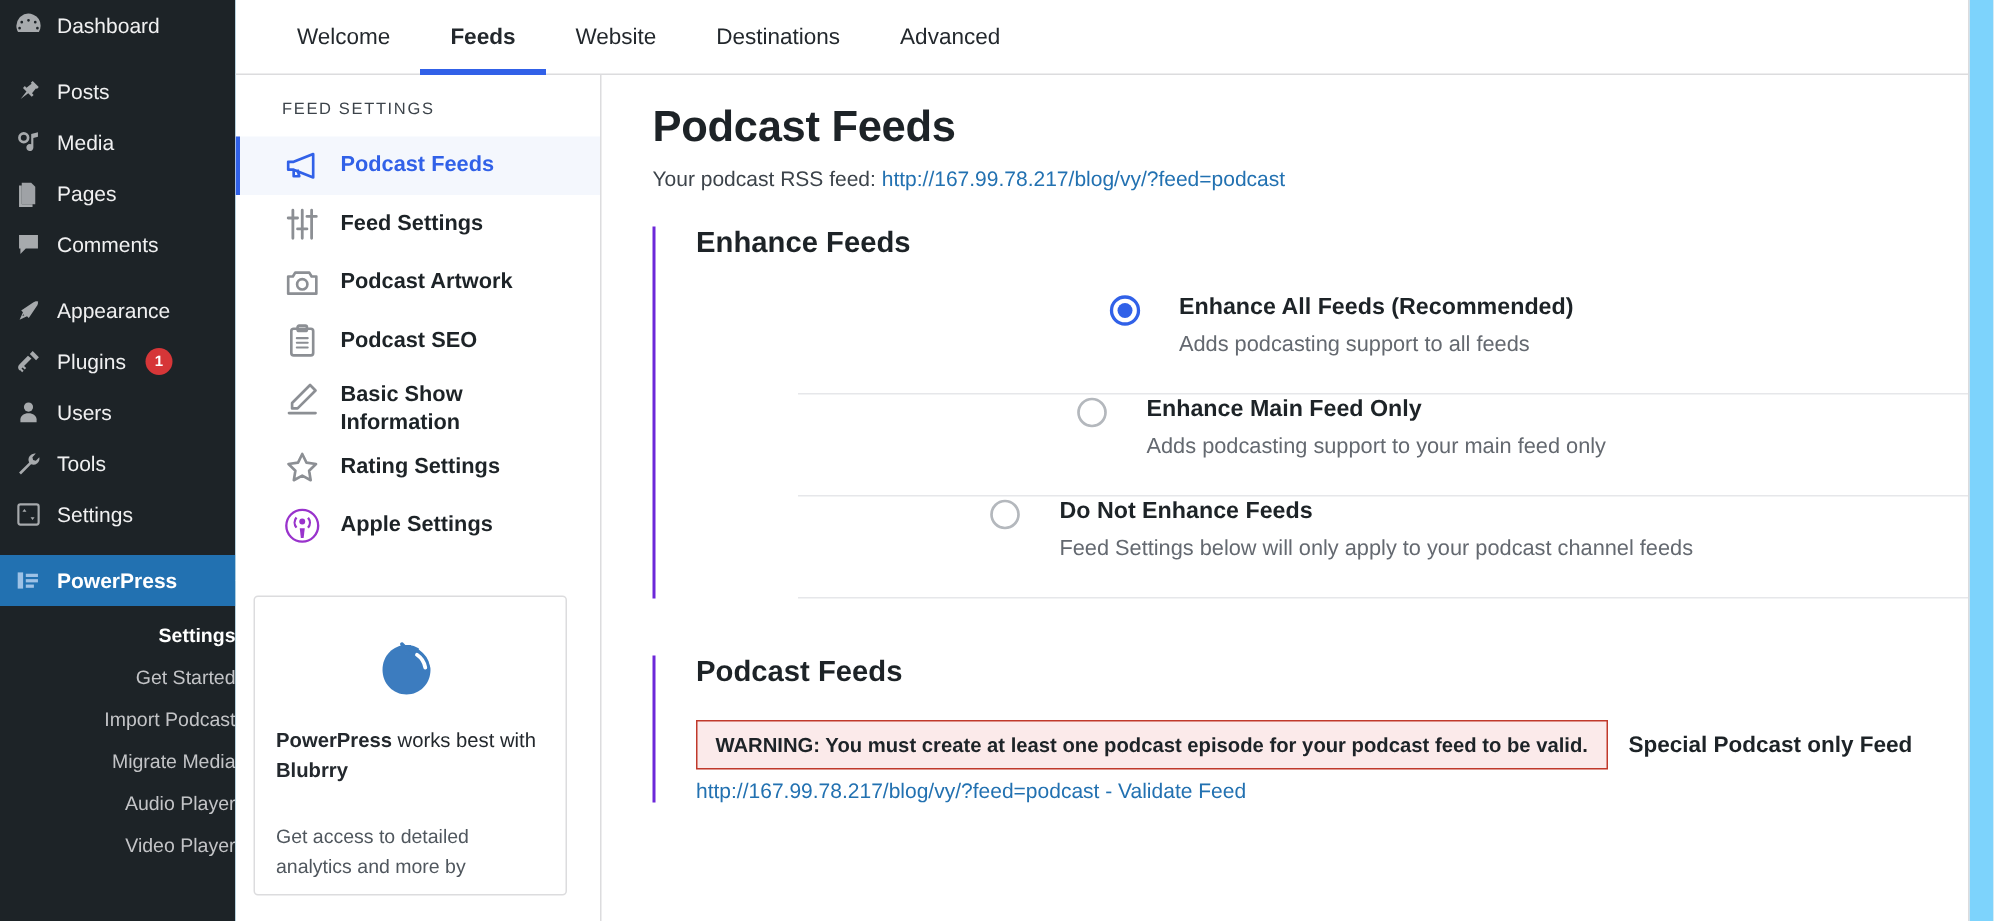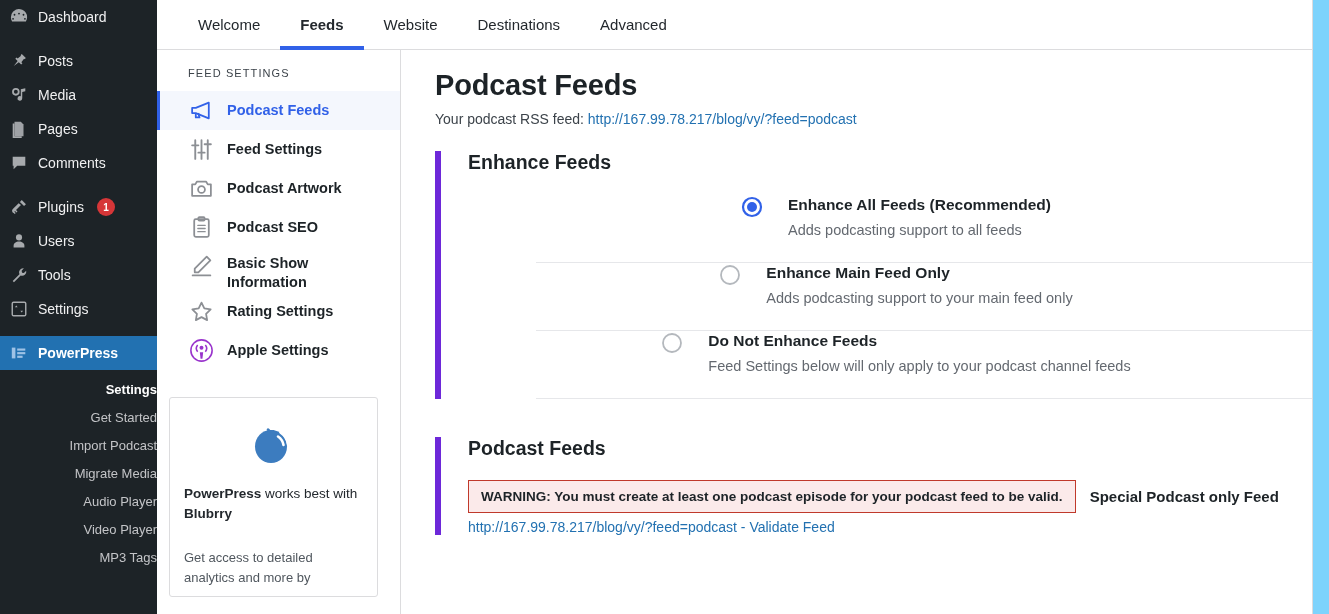--- a/index.html
+++ b/index.html
@@ -119,21 +119,21 @@
   .main { flex: 1; padding: 0; height: 564px; overflow: hidden; }
   .main-inner { padding: 18px 0 0 34px; }
   h1.page-title {
     font-size: 29px; font-weight: 700; color: #1d2327; line-height: 34px;
     letter-spacing: -0.2px;
   }
   .rss-line { margin-top: 9px; font-size: 14px; color: #3c434a; }
   .rss-line a { color: #2271b1; text-decoration: none; }
 
   .section {
-    margin-top: 24px; border-left: 6px solid #6d28d9; padding-left: 27px;
+    margin-top: 24px; border-left: 2px solid #6d28d9; padding-left: 27px;
   }
   .section h2 {
     font-size: 19.5px; font-weight: 700; color: #1d2327; margin-bottom: 21px;
   }
   .opt {
     display: flex; align-items: flex-start; gap: 25px;
     padding: 0 0 22px 12px;
     justify-content: center;
   }
   .opt-divider { height: 1px; background: #e6e7ea; margin-left: 68px; }
@@ -202,20 +202,28 @@
       <span class="wp-ico">
         <svg width="18" height="18" viewBox="0 0 20 20" fill="#a7aaad">
             <path d="M3 3h14v10H8l-4 4v-4H3z"></path>
           </svg>
       </span>
       <span>Comments</span>
     </div>
 
     <div class="wp-gap"></div>
 
+    <div class="wp-item">
+      <span class="wp-ico">
+        <svg width="18" height="18" viewBox="0 0 20 20" fill="#a7aaad">
+            <path d="M17.3 3.6c-.9-.9-2.6-.5-4.4.8L4.6 10l1.3 1.3-2.5 5.5 5.5-2.5 1.3 1.3 5.6-8.3c1.3-1.8 1.7-3.5.8-4.4zM6.9 13.5l-1.4.6.6-1.4z"></path>
+          </svg>
+      </span>
+      <span>Appearance</span>
+    </div>
 
     <div class="wp-item">
       <span class="wp-ico">
         <svg width="18" height="18" viewBox="0 0 20 20" fill="#a7aaad">
             <path d="M13.1 2.3 11 4.4l4.6 4.6 2.1-2.1zM9.6 5.8 3.4 12a3.3 3.3 0 0 0 0 4.6l.3-.3 1.6 1.6 1.1-1.1-1.6-1.6.8-.8 1.6 1.6 1.1-1.1-1.6-1.6 5.5-5.5z"></path>
           </svg>
       </span>
       <span>Plugins</span>
       <span class="wp-badge">1</span>
     </div>
@@ -263,21 +271,20 @@
       <span>PowerPress</span>
     </div>
 
     <div class="wp-submenu">
       <span class="wp-sub active">Settings</span>
       <span class="wp-sub">Get Started</span>
       <span class="wp-sub">Import Podcast</span>
       <span class="wp-sub">Migrate Media</span>
       <span class="wp-sub">Audio Player</span>
       <span class="wp-sub">Video Player</span>
-      <span class="wp-sub">MP3 Tags</span>
     </div>
   </nav>
 
   <div class="content">
     <div class="panel">
 
       <div class="tabbar">
         <div class="tab">
           <span>Welcome</span>
         </div>

